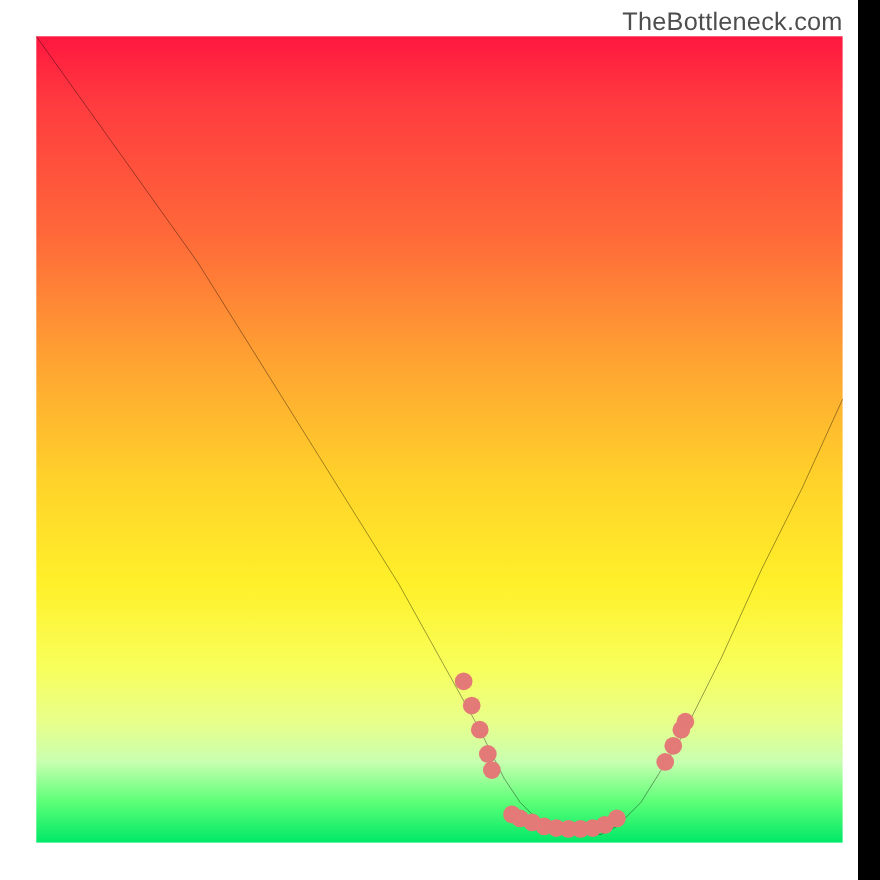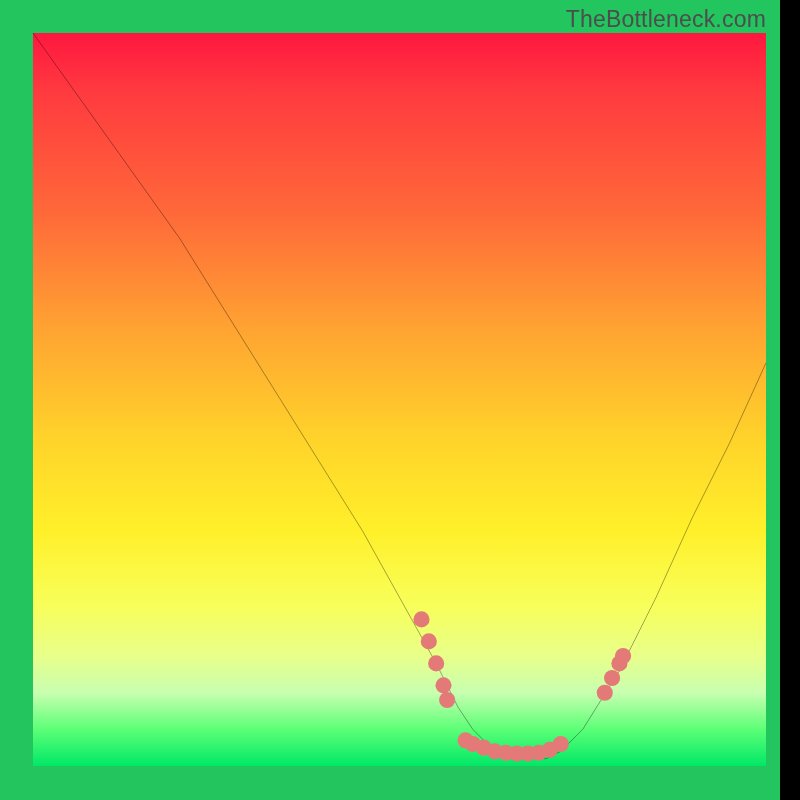--- a/index.html
+++ b/index.html
@@ -8,21 +8,21 @@
     width: 800px;
     height: 800px;
     background: #000;
     overflow: hidden;
     font-family: Arial, Helvetica, sans-serif;
   }
   .frame {
     position: relative;
     width: 780px;
     height: 800px;
-    background: #22c55e;
+    background: #ffffff;
   }
   .watermark {
     position: absolute;
     top: 6px;
     right: 14px;
     color: #4d4d4d;
     font-size: 23px;
     font-weight: 500;
     letter-spacing: 0.2px;
     z-index: 5;

